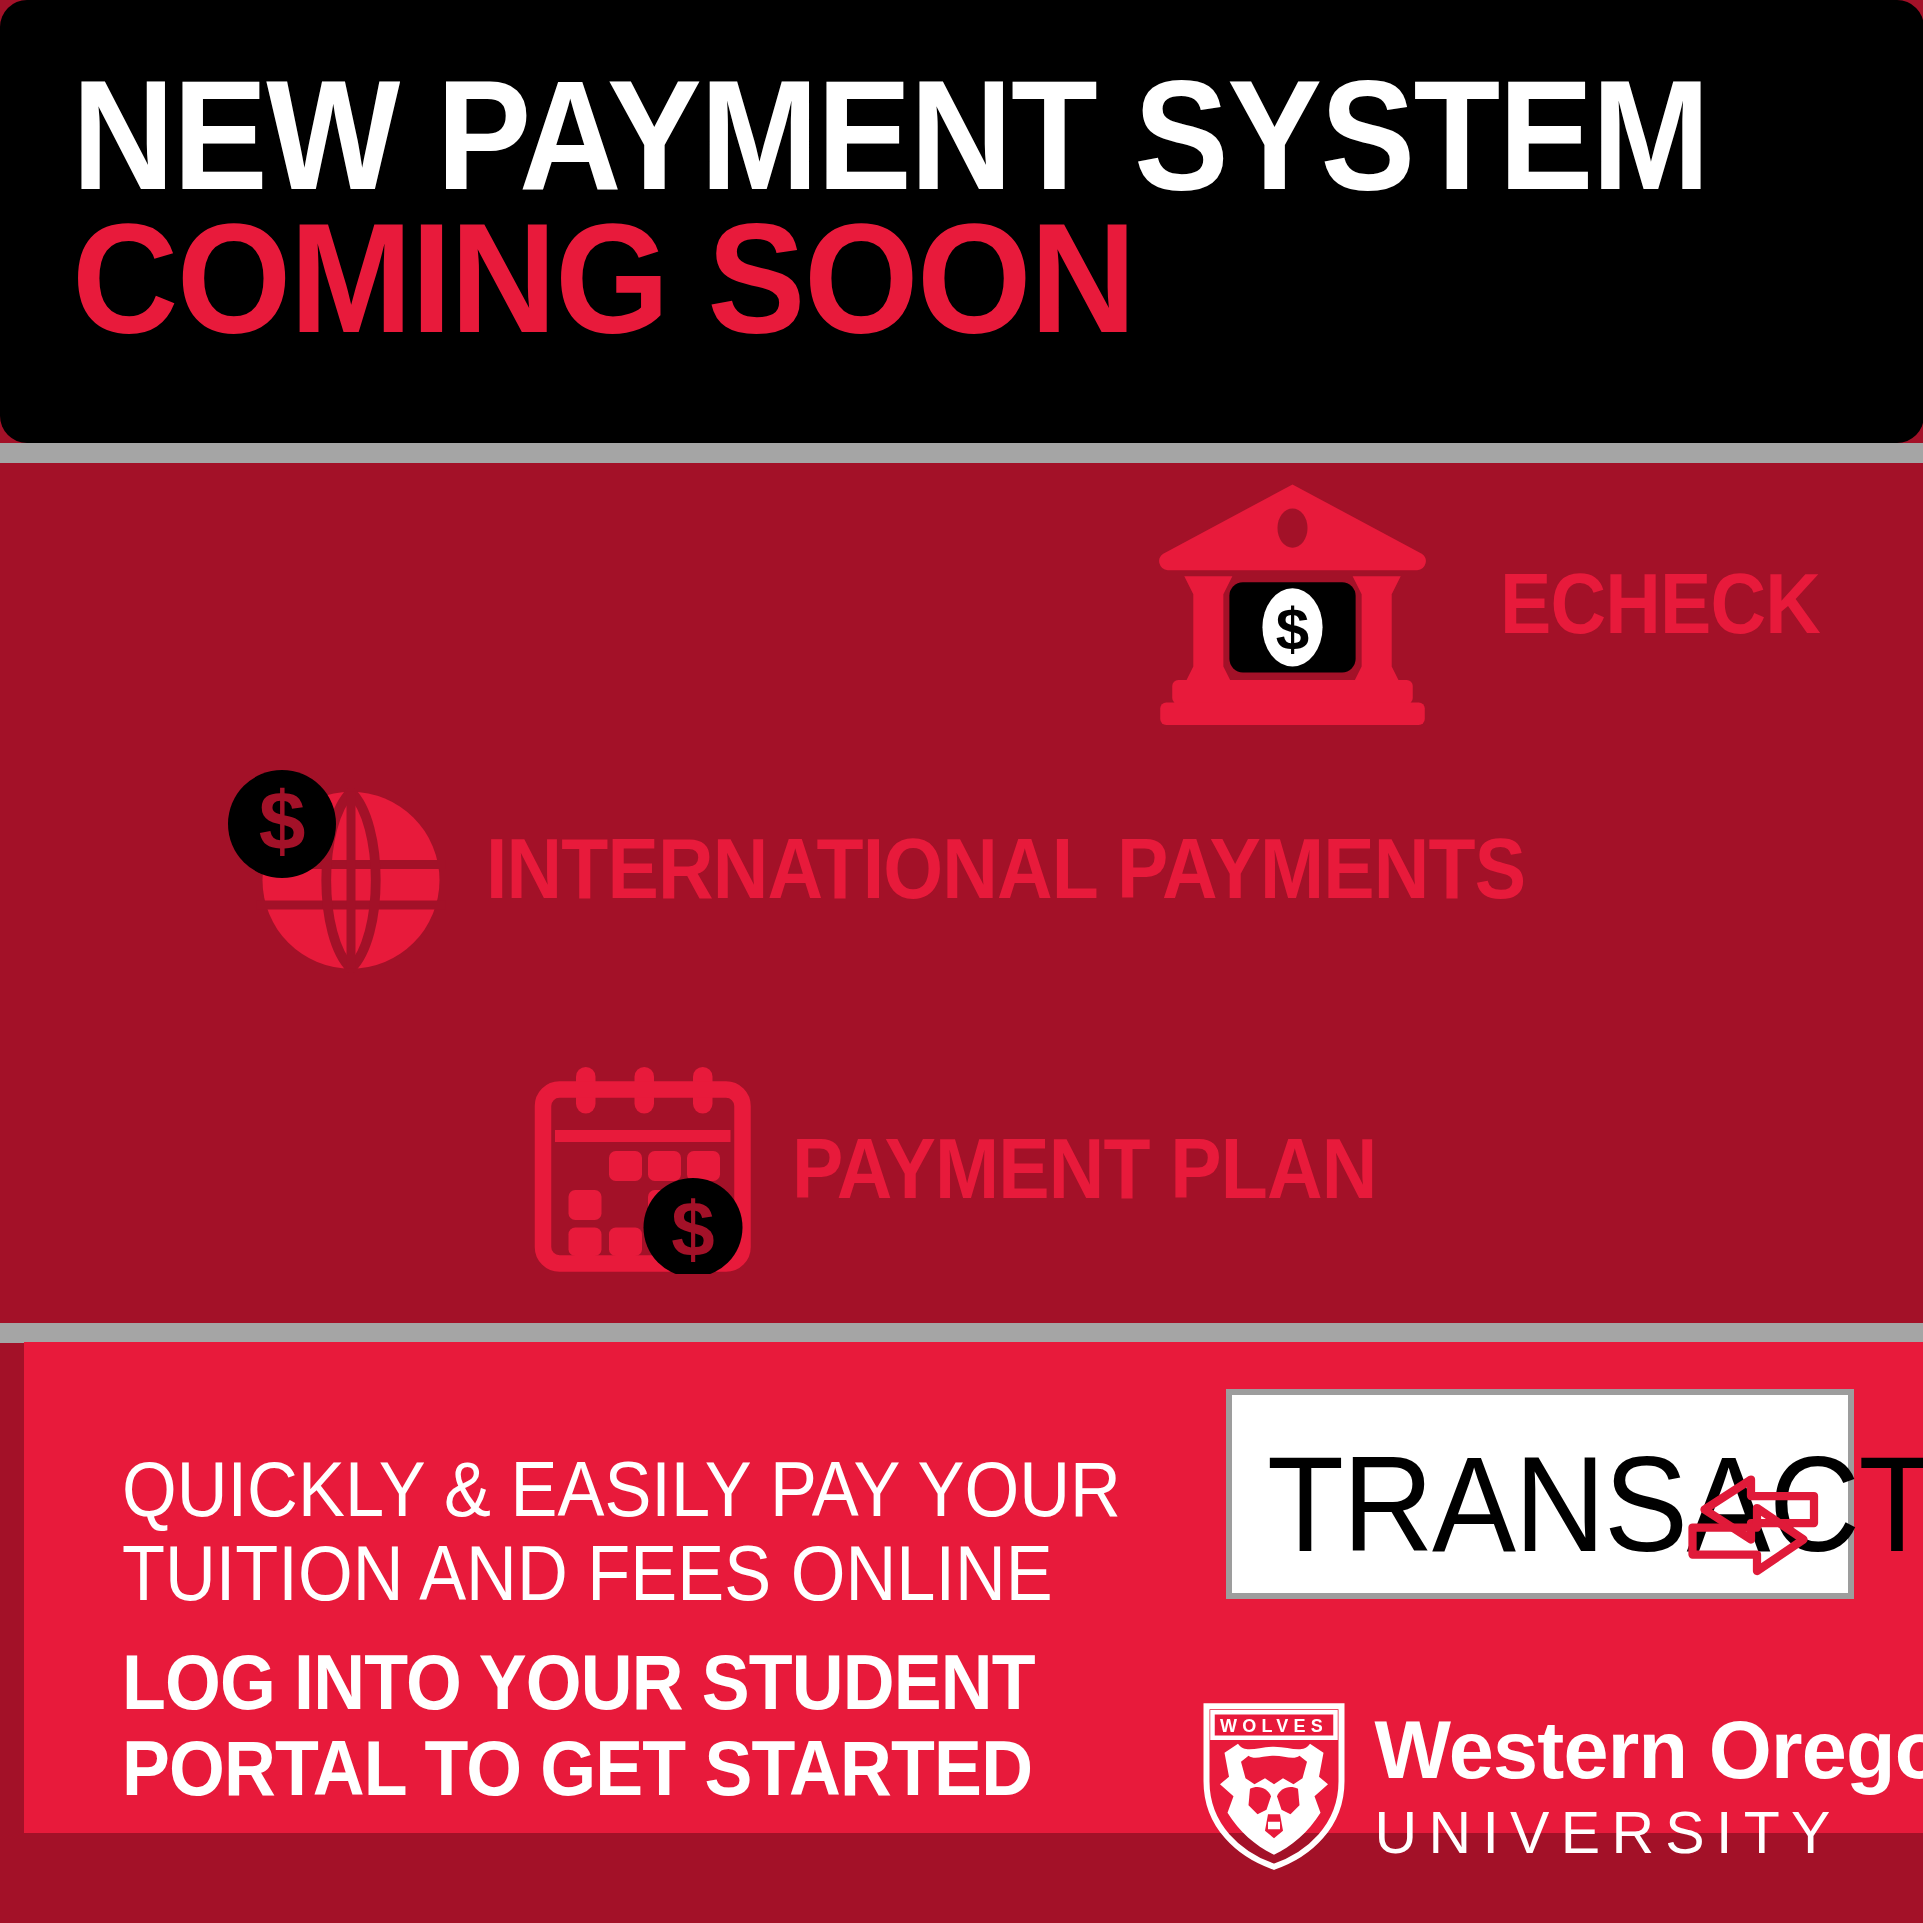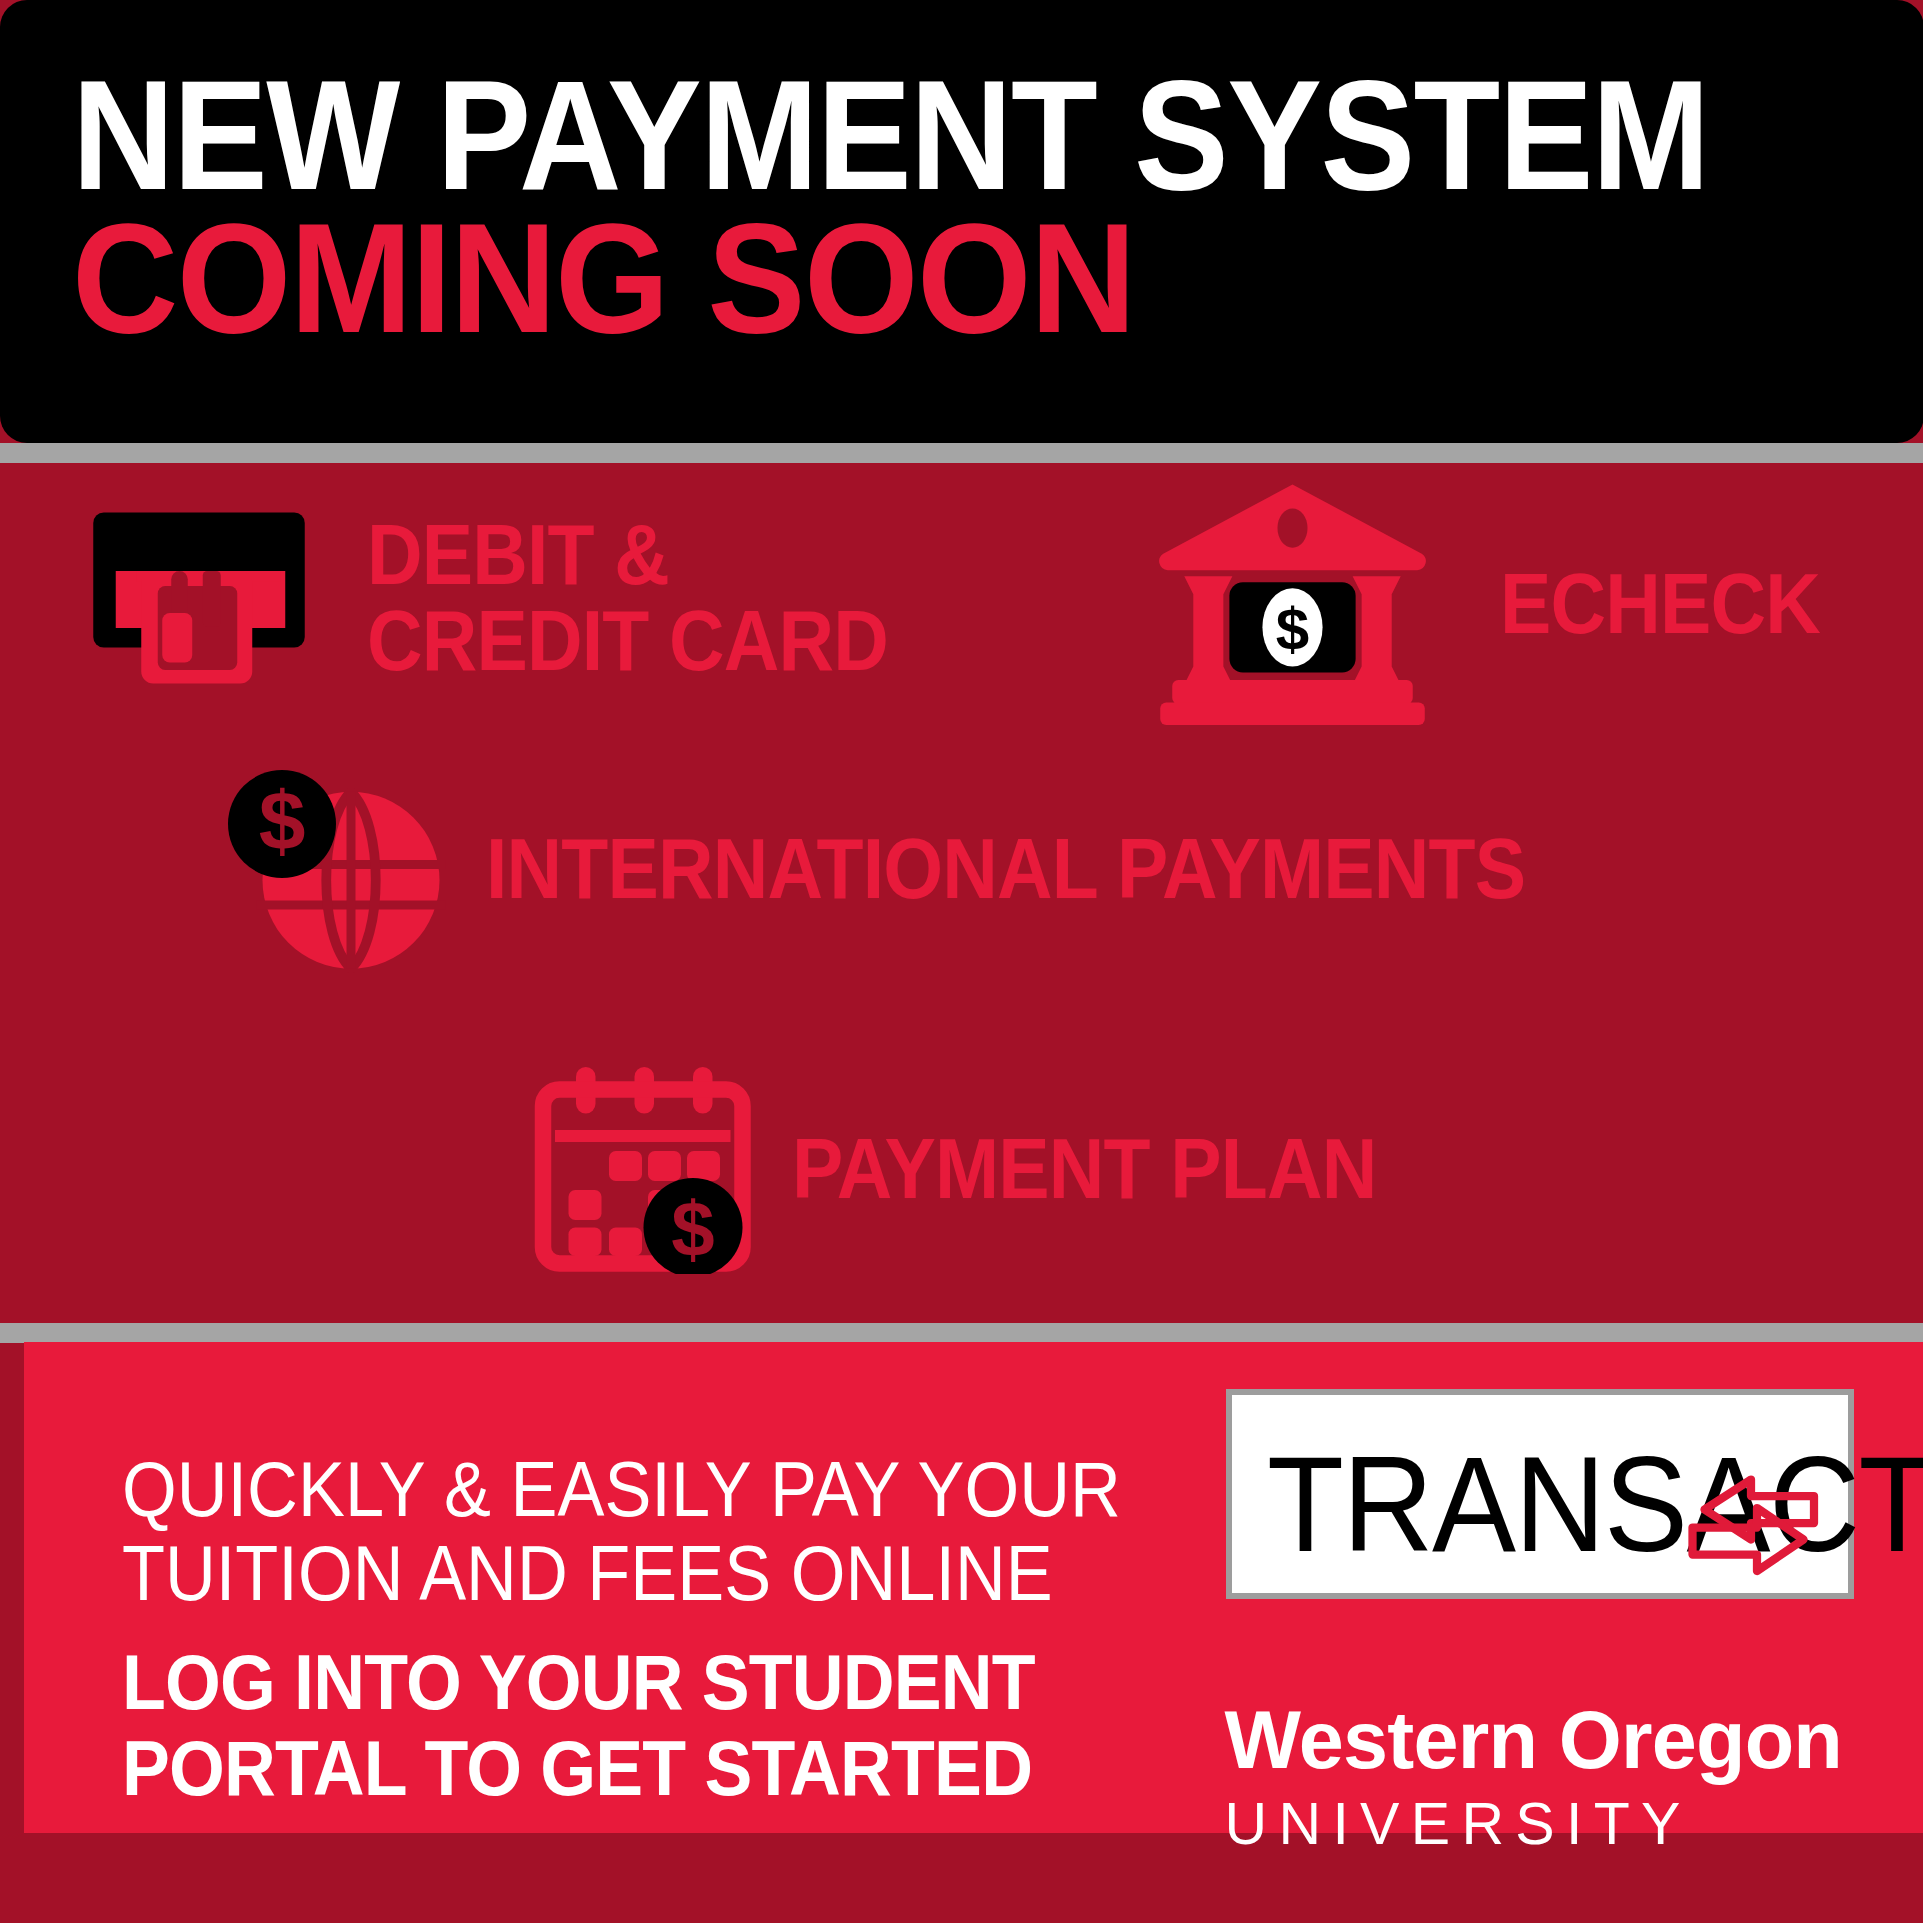--- a/index.html
+++ b/index.html
@@ -128,39 +128,20 @@
 
   <div class="header">
     <div class="headline1">NEW PAYMENT SYSTEM</div>
     <div class="headline2">COMING SOON</div>
   </div>
 
   <div class="divider divider-top"></div>
 
   <div class="methods">
 
-    <div class="method m-card">
-      <span class="icon-wrap">
-        <svg width="233" height="180" viewBox="0 0 310 240">
-          <rect x="4" y="6" width="282" height="180" rx="14" fill="#000000"></rect>
-          <rect x="34" y="84" width="226" height="76" fill="#E81A3B"></rect>
-          <g fill="#E81A3B">
-            <path d="M62 84 h192 v14 h-192 z" fill="#E81A3B"></path>
-          </g>
-
-          <rect x="68" y="84" width="148" height="150" rx="16" fill="#E81A3B"></rect>
-          <rect x="90" y="104" width="106" height="112" rx="10" fill="#A31128"></rect>
-          <rect x="108" y="84" width="22" height="74" rx="11" fill="#A31128"></rect>
-          <rect x="96" y="140" width="40" height="66" rx="10" fill="#E81A3B"></rect>
-          <rect x="150" y="84" width="24" height="74" rx="6" fill="#A31128"></rect>
-        </svg>
-      </span>
-      <div class="method-label">DEBIT &amp;
-CREDIT CARD</div>
-    </div>
 
     <div class="method m-echeck">
       <span class="icon-wrap">
         <svg width="271" height="248" viewBox="0 0 360 330">
 
           <path d="M180 6 L352 98 a12 12 0 0 1 -6 22 H14 a12 12 0 0 1 -6 -22 Z" fill="#E81A3B"></path>
           <ellipse cx="180" cy="64" rx="20" ry="26" fill="#A31128"></ellipse>
 
           <path d="M36 128 h64 l-12 24 v96 l12 24 h-64 l12 -24 v-96 z" fill="#E81A3B"></path>
           <path d="M260 128 h64 l-12 24 v96 l12 24 h-64 l12 -24 v-96 z" fill="#E81A3B"></path>
@@ -243,20 +224,46 @@
       <svg width="150" height="120" viewBox="0 0 200 160">
 
         <path d="M88 18 L26 58 L88 98 L88 76 L172 76 L172 40 L88 40 Z" fill="none" stroke="#E01A39" stroke-width="11" stroke-linejoin="round"></path>
 
         <path d="M96 56 L158 98 L96 140 L96 118 L10 118 L10 82 L96 82 Z" fill="none" stroke="#E01A39" stroke-width="11" stroke-linejoin="round"></path>
       </svg>
     </span>
   </div>
 
   <div class="wou">
+    <span class="icon-wrap">
+      <svg width="150" height="173" viewBox="0 0 200 230">
+
+        <path d="M10 8 H190 V108 C190 168 146 206 100 222 C54 206 10 168 10 108 Z" fill="none" stroke="#ffffff" stroke-width="8"></path>
+
+        <rect x="18" y="16" width="164" height="34" fill="none" stroke="#ffffff" stroke-width="6"></rect>
+        <text x="100" y="42" font-family="Liberation Sans, sans-serif" font-size="24" font-weight="bold" letter-spacing="7" fill="#ffffff" text-anchor="middle">WOLVES</text>
+
+        <g fill="#ffffff">
+          <path d="M100 62 C78 62 62 72 52 58 L34 70 L40 102 L28 112 L46 128 L38 150
+                   C54 176 78 196 100 206 C122 196 146 176 162 150 L154 128 L172 112
+                   L160 102 L166 70 L148 58 C138 72 122 62 100 62 Z"></path>
+        </g>
+
+        <g fill="#E81A3B">
+          <path d="M100 74 C86 74 74 80 66 74 L56 82 L62 104 L74 112 L88 104 L100 112
+                   L112 104 L126 112 L138 104 L144 82 L134 74 C126 80 114 74 100 74 Z"></path>
+          <path d="M68 118 C80 112 92 118 96 128 L90 146 L78 152 L66 140 Z"></path>
+          <path d="M132 118 C120 112 108 118 104 128 L110 146 L122 152 L134 140 Z"></path>
+          <path d="M92 152 L108 152 L112 174 L100 184 L88 174 Z"></path>
+        </g>
+        <g fill="#ffffff">
+          <path d="M92 162 h16 v10 h-16 z"></path>
+        </g>
+      </svg>
+    </span>
     <div class="wou-text">
       <div class="wou-name">Western Oregon</div>
       <div class="wou-univ">UNIVERSITY</div>
     </div>
   </div>
 
 </div>
 
 
 </body></html>

